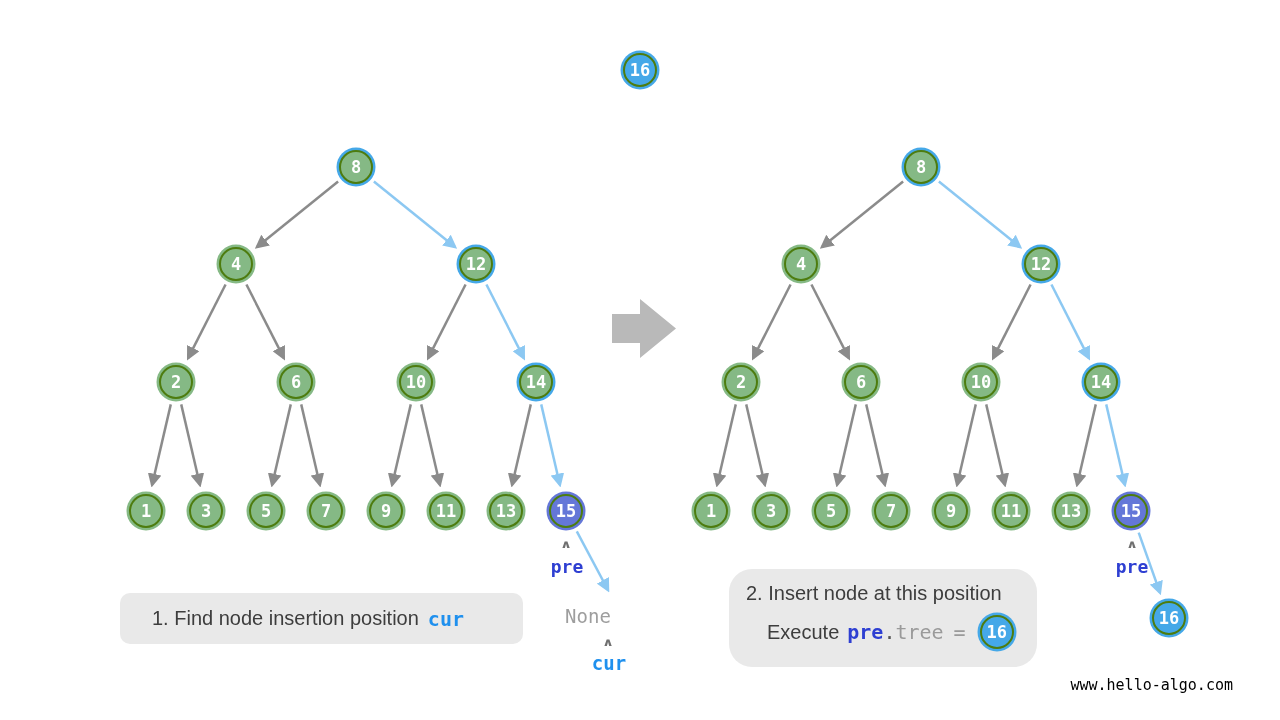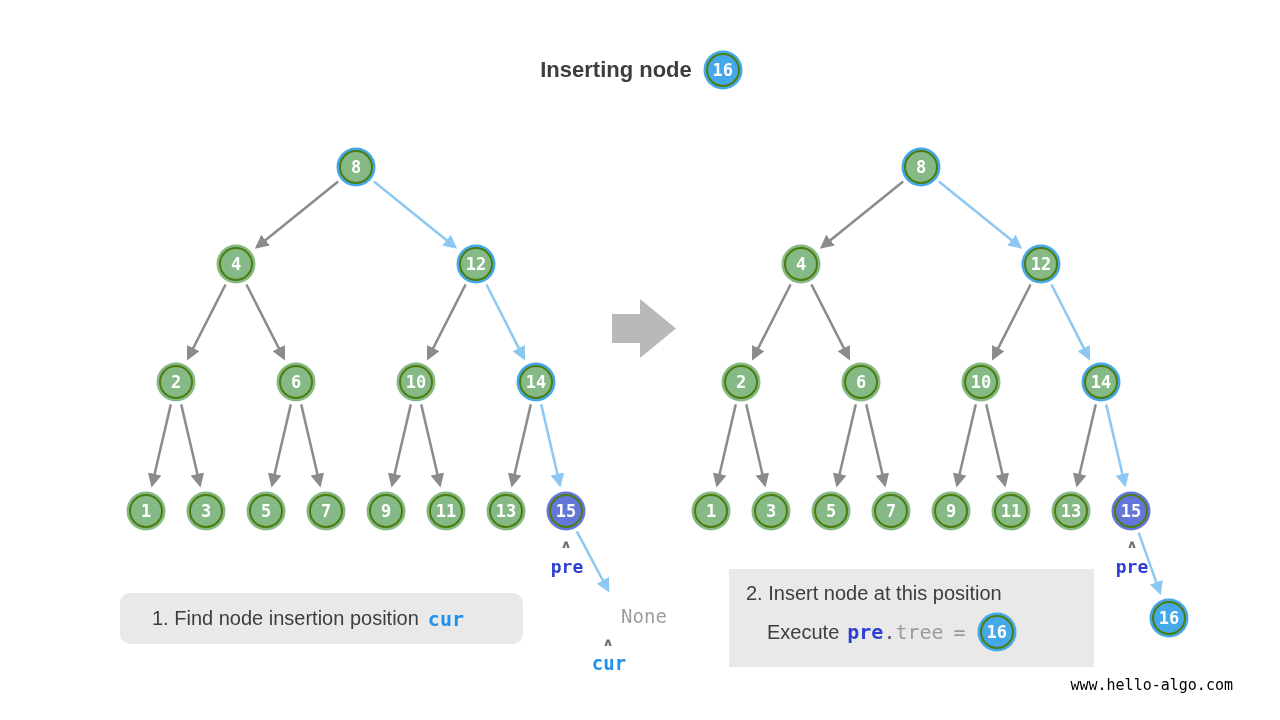--- a/index.html
+++ b/index.html
@@ -32,22 +32,22 @@
   .lbl.cur  { font:700 19px "DejaVu Sans Mono", monospace; color:#1f90ee; }
   .lbl.none { font:400 19px "DejaVu Sans Mono", monospace; color:#9e9e9e; }
   
   .cap {
     position:absolute; background:#e9e9e9; border-radius:10px;
     color:#3d3d3d; font-size:20px;
   }
   #box1 { left:120px; top:593px; width:403px; height:51px;
           display:flex; align-items:center; padding-left:32px; }
   #box1 .code { margin-left:9px; }
-  #box2 { left:729px; top:569px; width:365px; height:98px;
-          padding:11px 16px 0 17px; border-radius:0; }
+  #box2 { left:729px; top:569px; width:308px; height:98px;
+          padding:11px 16px 0 17px; border-radius:23px; }
   #box2 .line1 { line-height:26px; }
   #box2 .line2 { display:flex; align-items:center; margin-top:4px; margin-left:21px; height:44px; }
   .code { font:700 20px "DejaVu Sans Mono", monospace; color:#1f90ee; }
   .code.royal { color:#2e3fd2; }
   .code.gray { font-weight:400; color:#9a9a9a; }
   #box2 .prefix { margin-right:8px; }
   #box2 .dot { font:400 20px "DejaVu Sans Mono", monospace; color:#555; }
   #box2 .eq { margin:0 14px 0 10px; }
   
   .big-arrow {
@@ -59,21 +59,20 @@
     position:absolute; right:47px; top:676px;
     font:400 15px "DejaVu Sans Mono", monospace; color:#000000;
   }
 </style>
 </head>
 <body>
 
 <div id="stage">
 
   <div class="title">
-    <span>Inserting node</span>
     <span class="node inline blue">16</span>
   </div>
 
   <svg id="edges" width="1280" height="720">
     <defs>
       <marker id="ah-gray" viewBox="0 0 10 10" refX="8" refY="5" markerWidth="5.5" markerHeight="5.5" orient="auto">
         <path d="M0,0 L10,5 L0,10 z" fill="#8b8b8b"></path>
       </marker>
       <marker id="ah-blue" viewBox="0 0 10 10" refX="8" refY="5" markerWidth="5.5" markerHeight="5.5" orient="auto">
         <path d="M0,0 L10,5 L0,10 z" fill="#8cc8f2"></path>
@@ -142,21 +141,21 @@
       <div class="node" style="left: 891px; top: 511px; background: rgb(133, 185, 133); box-shadow: rgb(133, 185, 133) 0px 0px 0px 2.5px;">7</div>
       <div class="node" style="left: 951px; top: 511px; background: rgb(133, 185, 133); box-shadow: rgb(133, 185, 133) 0px 0px 0px 2.5px;">9</div>
       <div class="node" style="left: 1011px; top: 511px; background: rgb(133, 185, 133); box-shadow: rgb(133, 185, 133) 0px 0px 0px 2.5px;">11</div>
       <div class="node" style="left: 1071px; top: 511px; background: rgb(133, 185, 133); box-shadow: rgb(133, 185, 133) 0px 0px 0px 2.5px;">13</div>
       <div class="node" style="left: 1131px; top: 511px; background: rgb(100, 119, 216); box-shadow: rgb(100, 119, 216) 0px 0px 0px 2.5px;">15</div>
       <div class="node" style="left: 1169px; top: 618px; background: rgb(69, 168, 232); box-shadow: rgb(69, 168, 232) 0px 0px 0px 2.5px;">16</div>
     </div>
   <div id="labels">
       <span class="lbl caret" style="left: 566px; top: 544px;">∧</span>
       <span class="lbl pre" style="left: 567px; top: 566px;">pre</span>
-      <span class="lbl none" style="left: 644px; top: 616px;">None</span>
+      <span class="lbl none" style="left: 588px; top: 616px;">None</span>
       <span class="lbl caret" style="left: 608px; top: 642px;">∧</span>
       <span class="lbl cur" style="left: 609px; top: 663px;">cur</span>
       <span class="lbl caret" style="left: 1132px; top: 544px;">∧</span>
       <span class="lbl pre" style="left: 1132px; top: 566px;">pre</span>
     </div>
 
   <div class="big-arrow"></div>
 
   <div class="cap" id="box1">
     <span>1. Find node insertion position</span>

